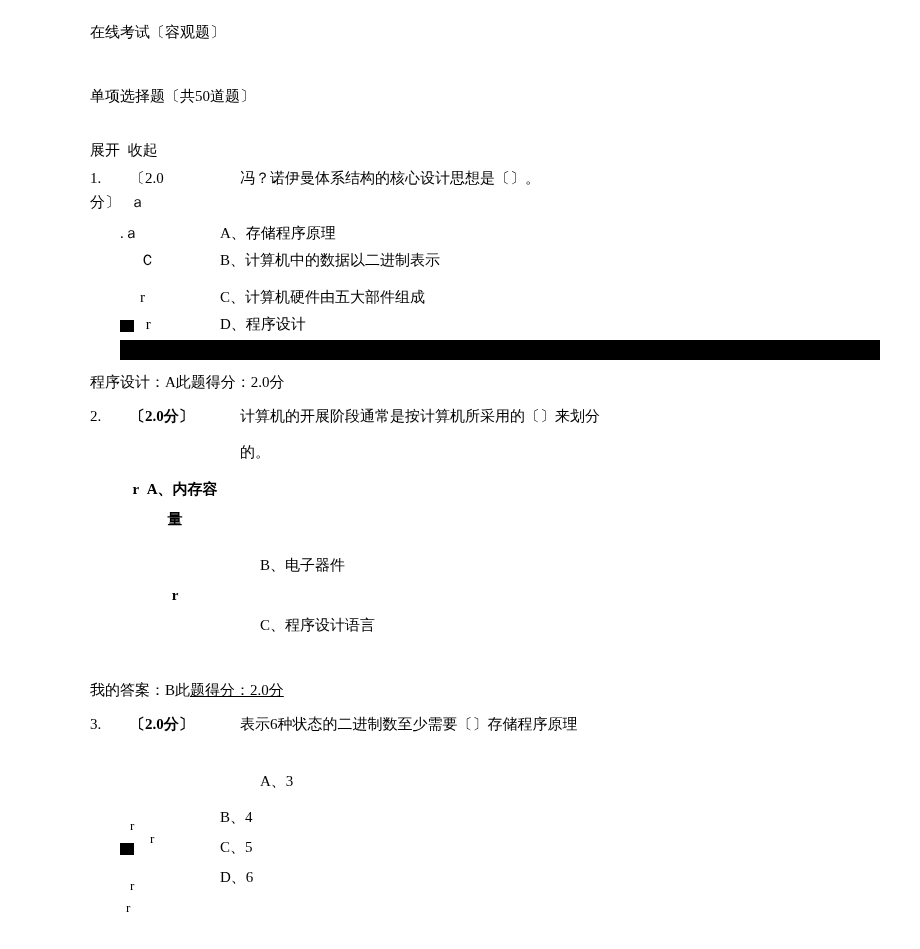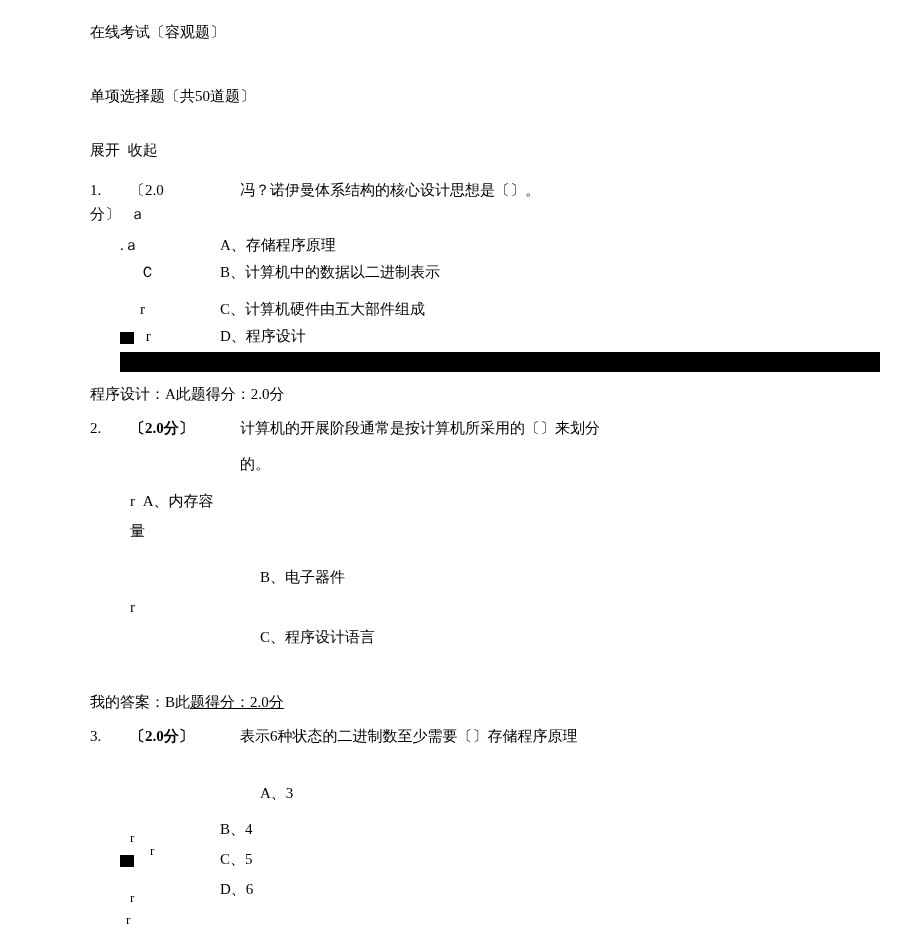--- a/index.html
+++ b/index.html
@@ -16,21 +16,21 @@
       width: 920px;
       padding: 20px 0 20px 90px;
     }
     .title {
       margin-bottom: 40px;
     }
     .section-header {
       margin-bottom: 30px;
     }
     .controls {
-      margin-bottom: 16px;
+      margin-bottom: 4px;
     }
     .controls span {
       margin-right: 4px;
     }
     .question-block {
       margin-bottom: 10px;
       position: relative;
     }
     .q1-line1 {
       display: flex;
@@ -77,21 +77,21 @@
     }
     .q2-header {
       display: flex;
     }
     .q2-num { width: 40px; }
     .q2-score { width: 110px; font-weight: bold; }
     .q2-stem { }
     .q2-stem-cont { margin-left: 150px; margin-top: 12px; }
     .q2-opts { margin-top: 10px; }
     .q2-row { display: flex; line-height: 2.0; align-items: center; }
-    .q2-marker { width: 130px; text-align: left; padding-left: 40px; }
+    .q2-marker { width: 130px; text-align: center; padding-left: 40px; font-weight: bold; }
     .q2-text { }
     .underline {
       text-decoration: underline;
     }
     .q3-opts .q3-row {
       display: flex;
       align-items: center;
       line-height: 2.0;
       position: relative;
     }

